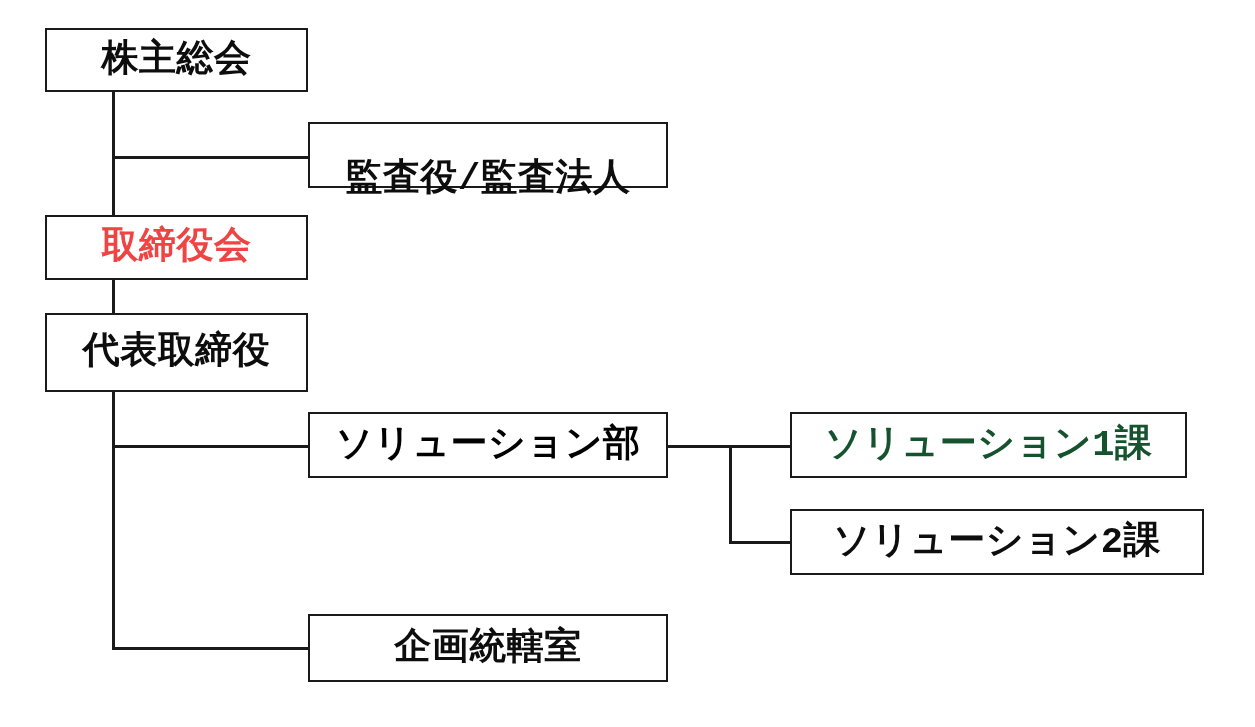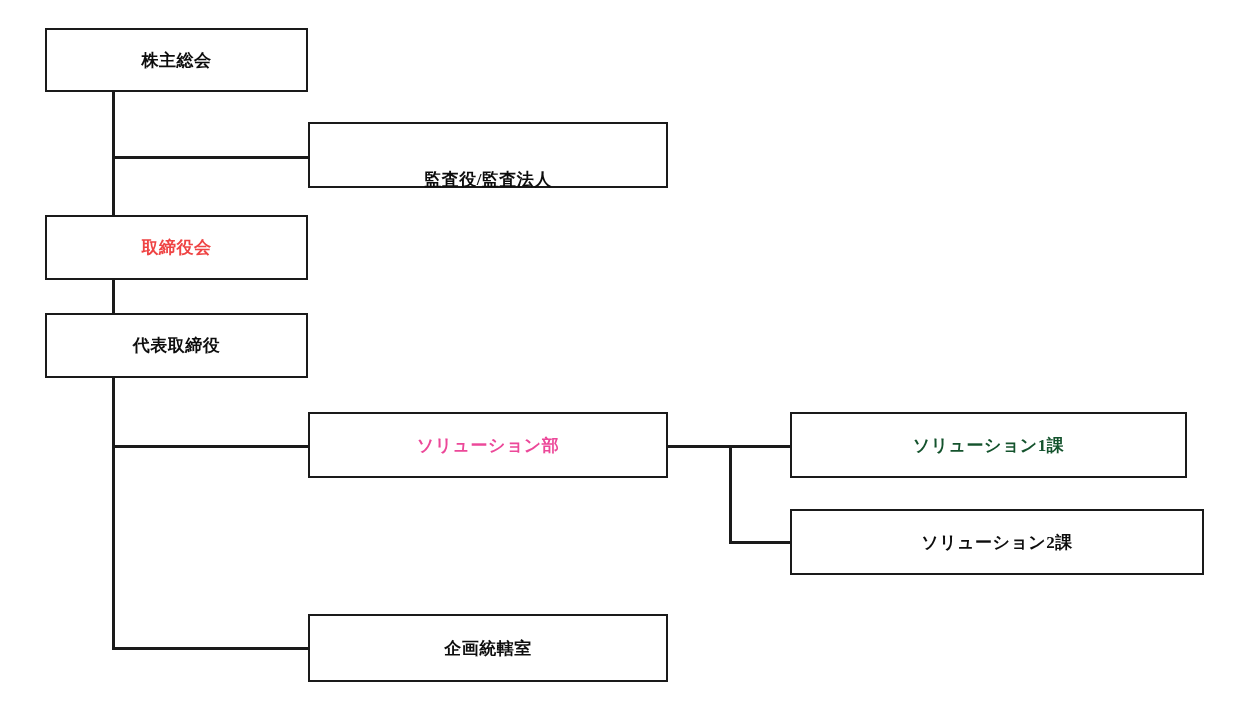--- a/index.html
+++ b/index.html
@@ -21,23 +21,23 @@
     position: absolute;
     box-sizing: border-box;
     border: 2px solid #1a1a1a;
     background: #ffffff;
     display: flex;
     align-items: center;
     justify-content: center;
     z-index: 2;
   }
   .node-label {
-    font-family: Liberation Serif, serif;
+    font-family: Liberation Mono, monospace;
     font-weight: bold;
-    font-size: 17px;
+    font-size: 37px;
     line-height: 1;
     color: #0d0d0d;
     letter-spacing: 0.5px;
     white-space: nowrap;
   }
   .connector {
     position: absolute;
     background: #1a1a1a;
     z-index: 1;
   }
@@ -60,25 +60,25 @@
     <div class="connector h" style="left: 729px; top: 541px; width: 63px; background: rgb(26, 26, 26);"></div>
     <div class="node-box" style="left: 45px; top: 28px; width: 263px; height: 64px; border-color: rgb(26, 26, 26);">
       <span class="node-label" style="color: rgb(13, 13, 13);">株主総会</span>
     </div>
     <div class="node-box" style="left: 308px; top: 122px; width: 360px; height: 66px; border-color: rgb(26, 26, 26);">
       <span class="node-label" style="color: rgb(13, 13, 13); margin-top: 48px;">監査役/監査法人</span>
     </div>
     <div class="node-box" style="left: 45px; top: 215px; width: 263px; height: 65px; border-color: rgb(26, 26, 26);">
       <span class="node-label" style="color: #ef4444;">取締役会</span>
     </div>
-    <div class="node-box" style="left: 45px; top: 313px; width: 263px; height: 65px; border-color: rgb(26, 26, 26);">
+    <div class="node-box" style="left: 45px; top: 313px; width: 263px; height: 79px; border-color: rgb(26, 26, 26);">
       <span class="node-label" style="color: rgb(13, 13, 13);">代表取締役</span>
     </div>
     <div class="node-box" style="left: 308px; top: 412px; width: 360px; height: 66px; border-color: rgb(26, 26, 26);">
-      <span class="node-label" style="color: #ec4899;">ソリューション部</span>
+      <span class="node-label" style="color: #000000;">ソリューション部</span>
     </div>
     <div class="node-box" style="left: 790px; top: 412px; width: 397px; height: 66px; border-color: rgb(26, 26, 26);">
       <span class="node-label" style="color: #14532d;">ソリューション1課</span>
     </div>
     <div class="node-box" style="left: 790px; top: 509px; width: 414px; height: 66px; border-color: rgb(26, 26, 26);">
       <span class="node-label" style="color: rgb(13, 13, 13);">ソリューション2課</span>
     </div>
     <div class="node-box" style="left: 308px; top: 614px; width: 360px; height: 68px; border-color: rgb(26, 26, 26);">
       <span class="node-label" style="color: rgb(13, 13, 13);">企画統轄室</span>
     </div>

